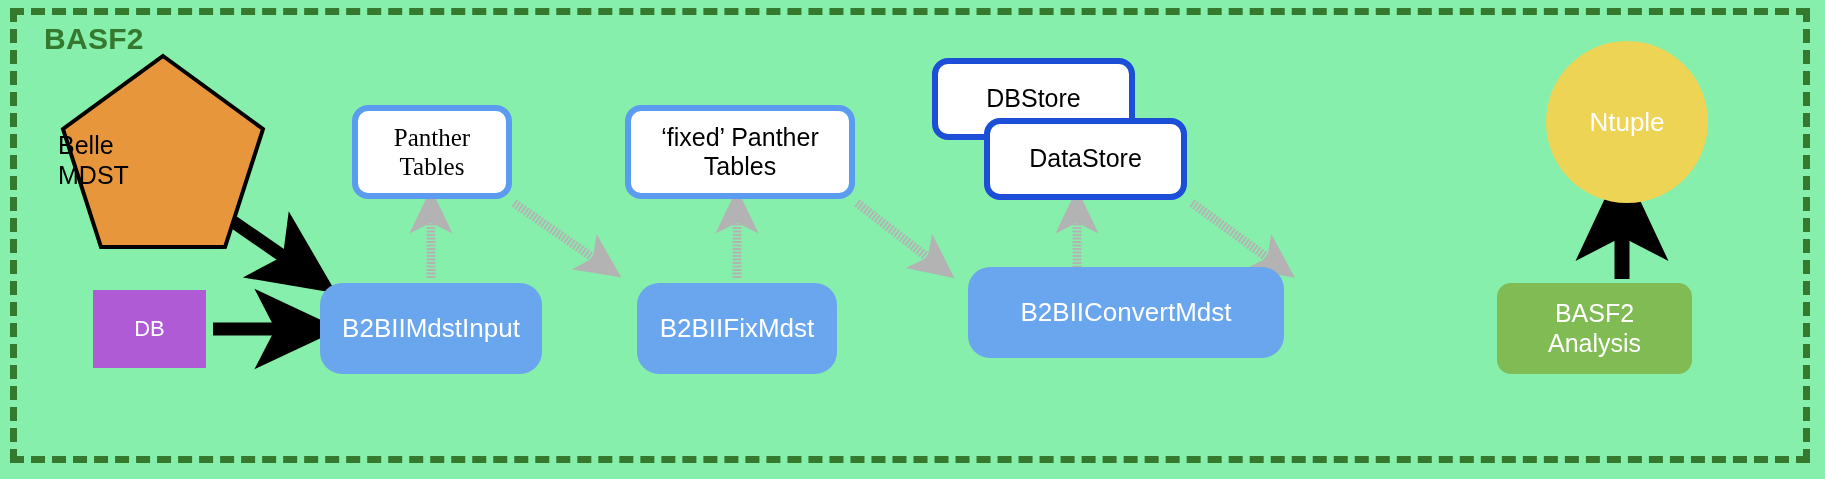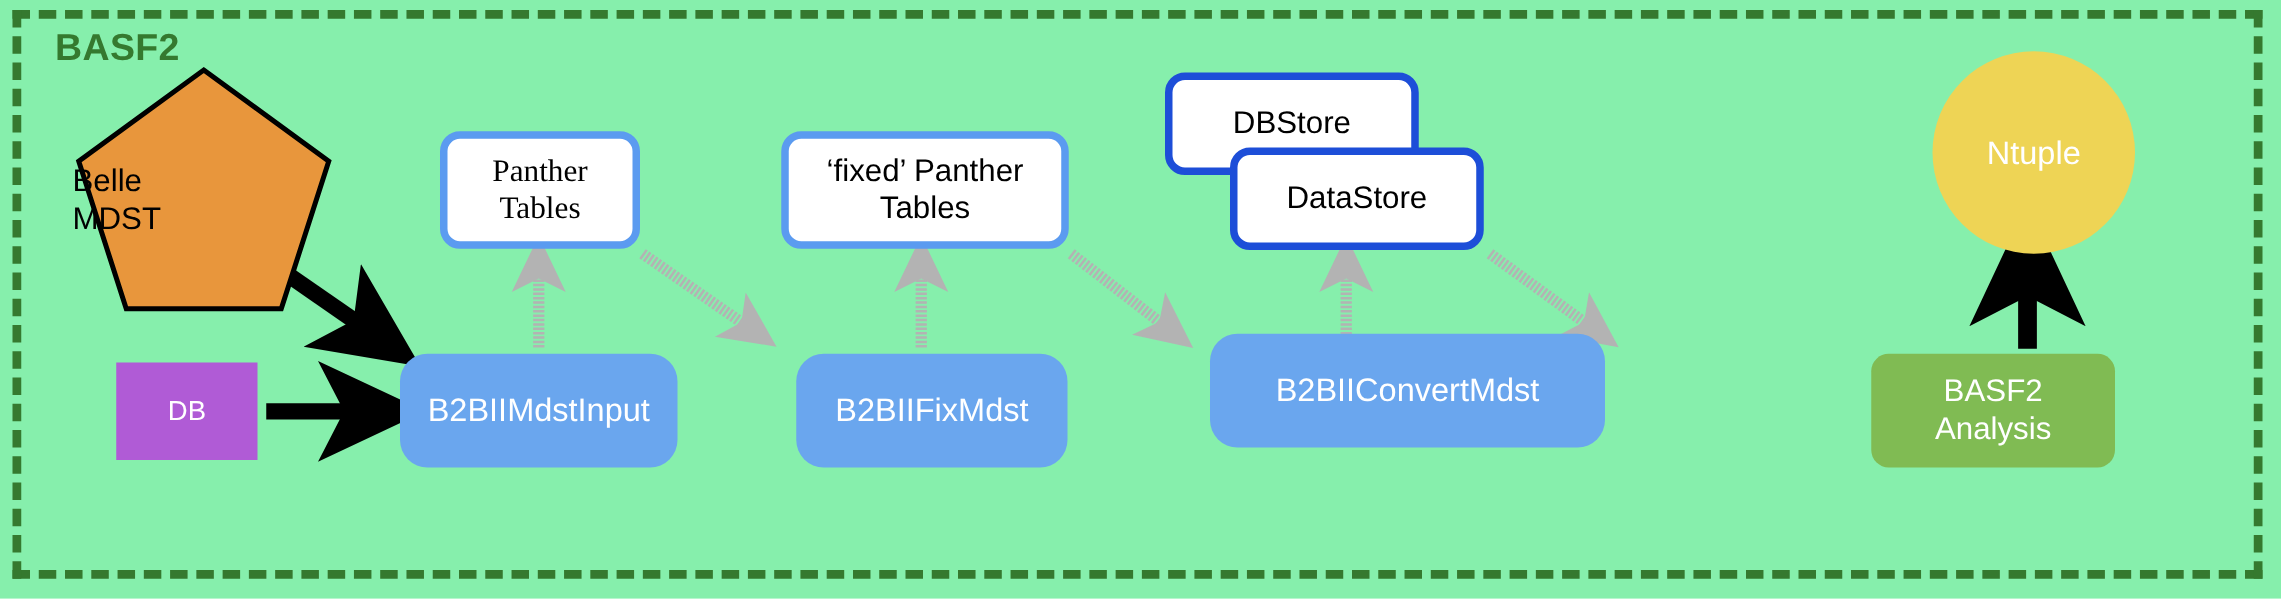--- a/index.html
+++ b/index.html
@@ -126,21 +126,21 @@
     z-index: 3;
   }
   
   .proc-blue {
     background: #6aa6ee;
     border-radius: 22px;
     color: #ffffff;
     font-size: 26px;
   }
   .mdstinput  { left: 320px;  top: 283px; width: 222px; height: 91px; }
-  .fixmdst    { left: 637px;  top: 283px; width: 217px; height: 91px; }
+  .fixmdst    { left: 637px;  top: 283px; width: 200px; height: 91px; }
   .convertmdst{ left: 931px;  top: 267px; width: 316px; height: 91px; margin-left: 37px; }
   
   .analysis {
     left: 1497px;
     top: 283px;
     width: 195px;
     height: 91px;
     background: #80bb53;
     border-radius: 14px;
     color: #ffffff;

